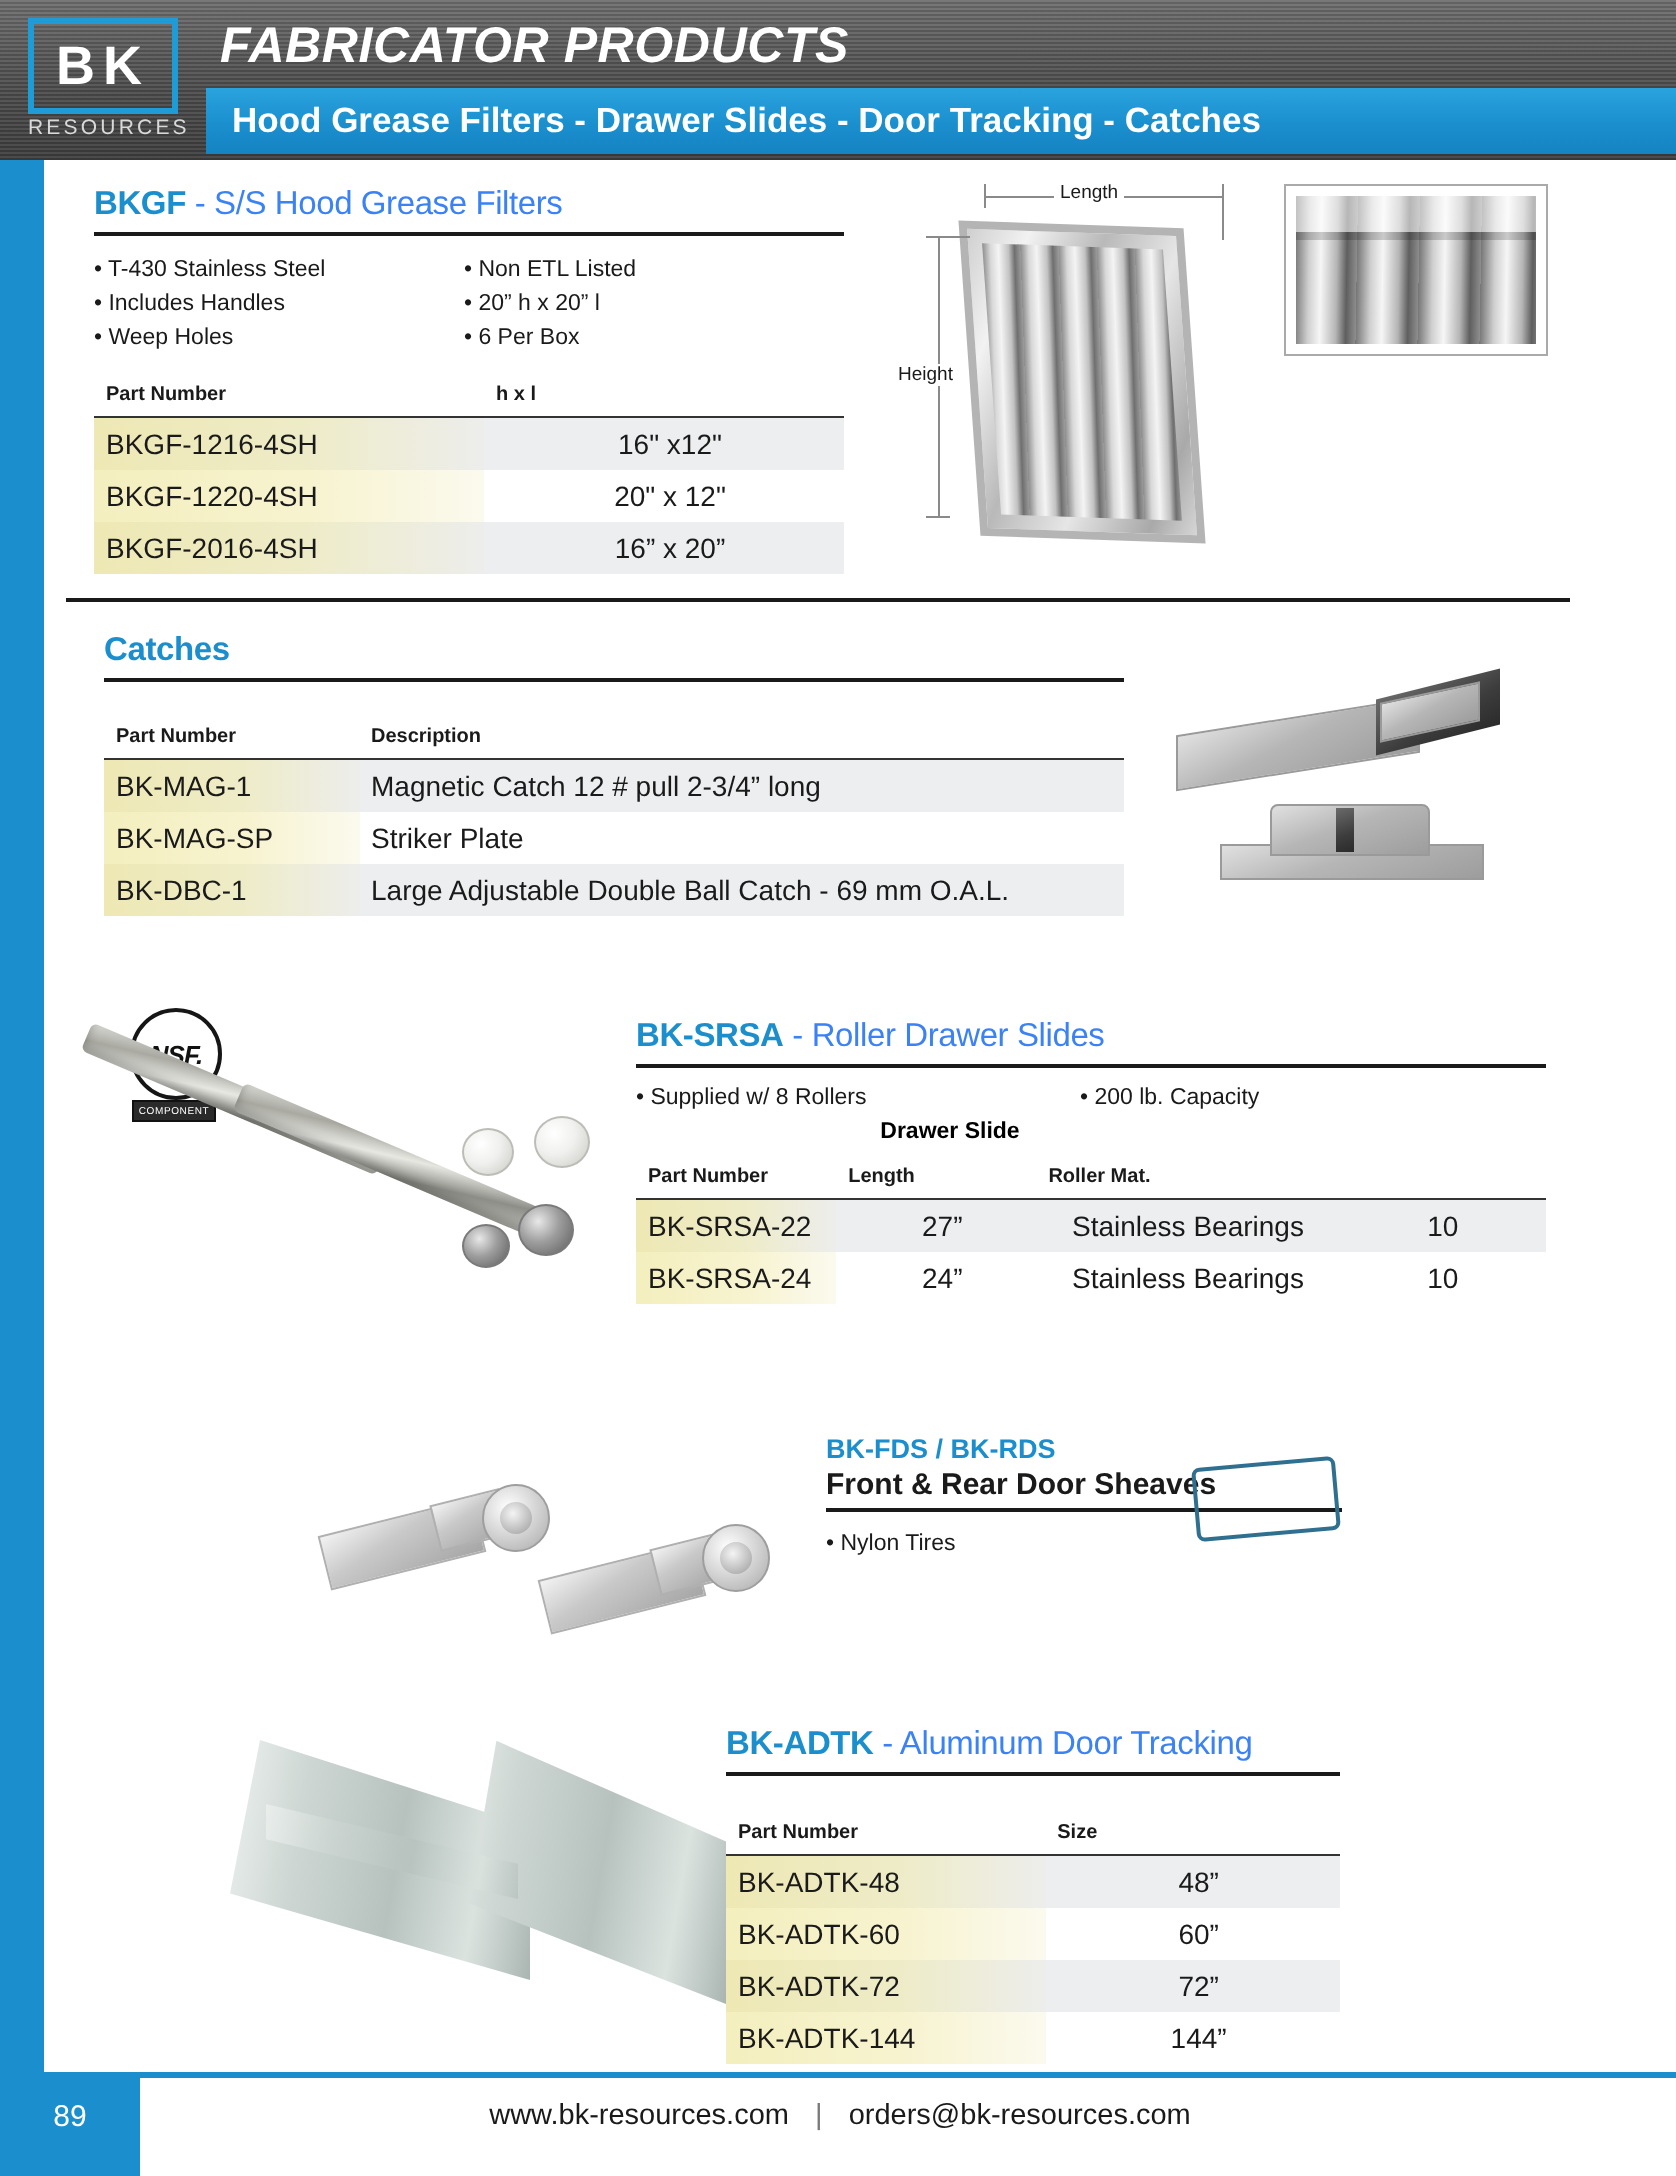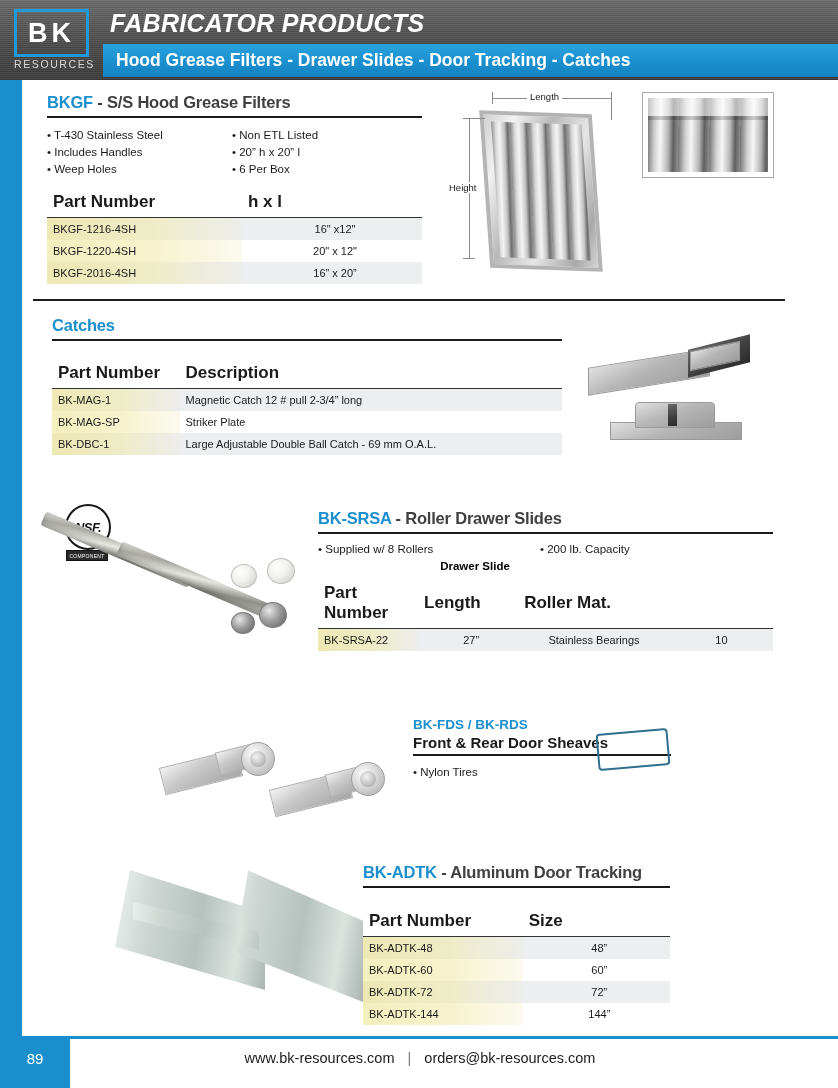--- a/index.html
+++ b/index.html
@@ -30,31 +30,31 @@
   .hdr-band{position:absolute;left:103px;top:44px;width:735px;height:33px;
             background:linear-gradient(180deg,#29a3de 0%,#1b8fce 55%,#1583c2 100%);
             display:flex;align-items:center;}
   .hdr-band span{color:#ffffff;font-size:17.5px;font-weight:700;padding-left:13px;letter-spacing:0;}
 
   
   .spine{position:absolute;left:0;top:80px;width:22px;height:965px;background:#1b8fce;}
 
   
   .sec-code{color:#1b8fce;font-weight:700;}
-  .sec-rest{color:#404040;font-weight:700;margin-top:28px;}
+  .sec-rest{color:#3b82f6;font-weight:400;margin-top:28px;}
   .sec-title{font-size:16.5px;letter-spacing:-.2px;}
   .rule-thick{height:2.4px;background:#1a1a1a;}
 
   .bullets{font-size:11.5px;color:#1a1a1a;line-height:17px;}
   .bullets div{white-space:nowrap;}
 
   table.pt{border-collapse:collapse;width:100%;}
-  table.pt th{font-size:17px;font-weight:700;color:#1a1a1a;text-align:left;
+  table.pt th{font-size:10px;font-weight:700;color:#1a1a1a;text-align:left;
               padding:3px 0 5px 6px;border-bottom:1.6px solid #333;}
-  table.pt td{font-size:11px;color:#1a1a1a;padding:5px 0 5px 6px;}
+  table.pt td{font-size:14px;color:#1a1a1a;padding:5px 0 5px 6px;}
   tr.alt td{background:#eceef0;}
   td.pn{background:linear-gradient(90deg,#f4efbe 0%,#f7f3cf 55%,#fbfaee 100%);}
   tr.alt td.pn{background:linear-gradient(90deg,#eee8b4 0%,#eeecc8 55%,#ededec 100%);}
   td.ctr,th.ctr{text-align:center;padding-left:0;}
 
   
   .photo{position:absolute;}
   .filter-panel{
     background:linear-gradient(115deg,#cfcfcf 0%,#f2f2f2 18%,#b9b9b9 40%,#e6e6e6 62%,#a9a9a9 86%,#d6d6d6 100%);
     border:4px solid #b4b4b4;box-sizing:border-box;}
@@ -277,20 +277,26 @@
         <th class="ctr" style="width:24%;border-bottom-color:#333;"></th>
       </tr>
         </thead>
       <tbody>
         <tr class="alt">
           <td class="pn">BK-SRSA-22</td>
           <td class="ctr">27”</td>
           <td class="ctr">Stainless Bearings</td>
           <td class="ctr">10</td>
           </tr>
+        <tr>
+          <td class="pn">BK-SRSA-24</td>
+          <td class="ctr">24”</td>
+          <td class="ctr">Stainless Bearings</td>
+          <td class="ctr">10</td>
+          </tr>
       </tbody>
     </table>
   </div>
 
   <div class="photo" style="left:155px;top:730px;width:250px;height:90px;">
     <div class="sheave-arm" style="left:6px;top:28px;width:78px;height:26px;transform:rotate(-14deg);"></div>
     <div class="sheave-arm" style="left:62px;top:18px;width:34px;height:22px;transform:rotate(-14deg);"></div>
     <div class="sheave-wheel" style="left:86px;top:12px;width:32px;height:32px;"></div>
     <div class="sheave-arm" style="left:116px;top:50px;width:78px;height:26px;transform:rotate(-14deg);"></div>
     <div class="sheave-arm" style="left:172px;top:40px;width:34px;height:22px;transform:rotate(-14deg);"></div>

